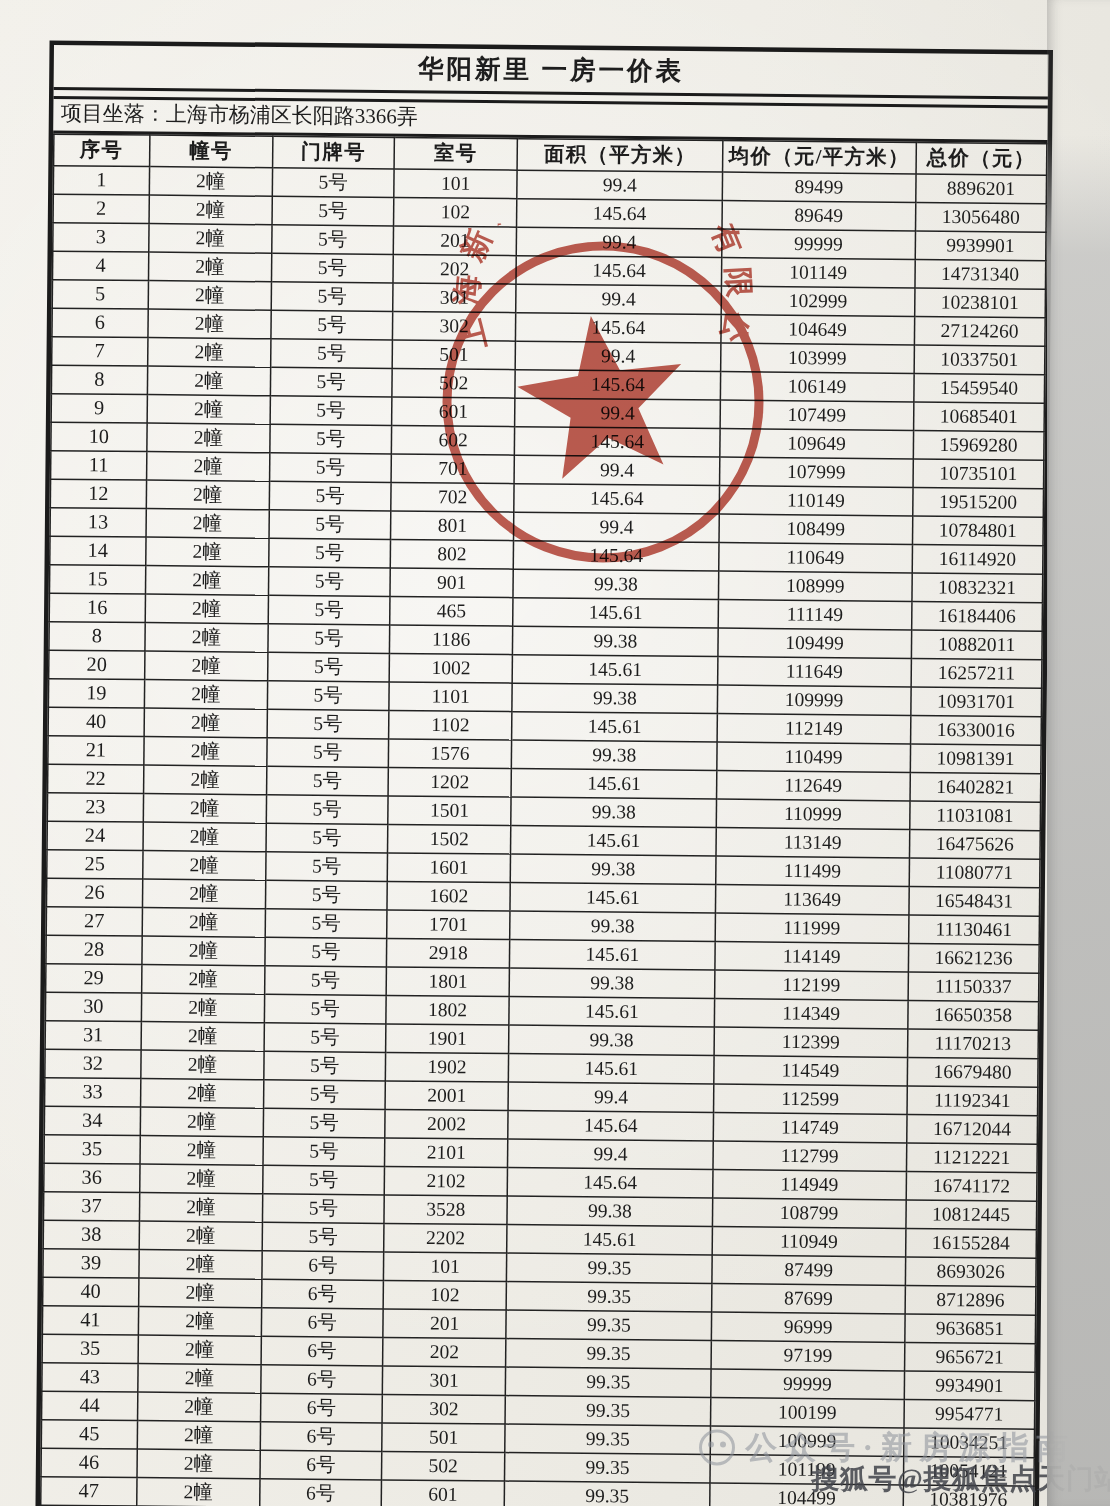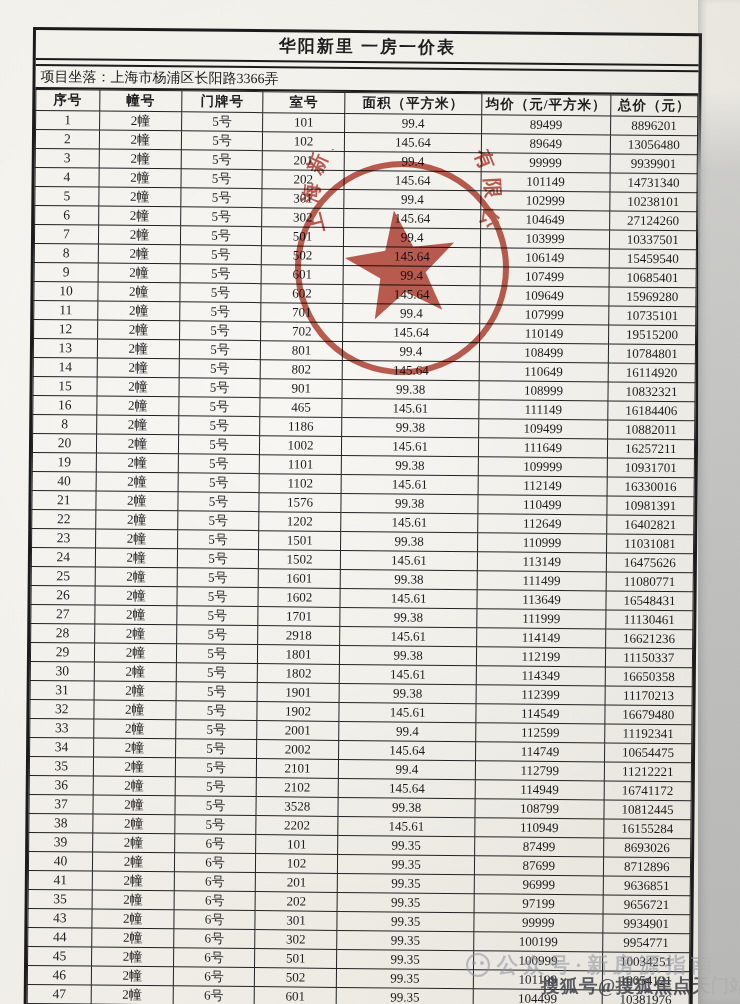--- a/index.html
+++ b/index.html
@@ -409,21 +409,21 @@
               <td>112599</td>
             <td>11192341</td>
           </tr>
             <tr>
             <td>34</td>
               <td>2幢</td>
             <td>5号</td>
               <td>2002</td>
             <td>145.64</td>
               <td>114749</td>
-            <td>10654475</td>
+            <td>16712044</td>
           </tr>
             <tr>
             <td>35</td>
               <td>2幢</td>
             <td>5号</td>
               <td>2101</td>
             <td>99.4</td>
               <td>112799</td>
             <td>11212221</td>
           </tr>

